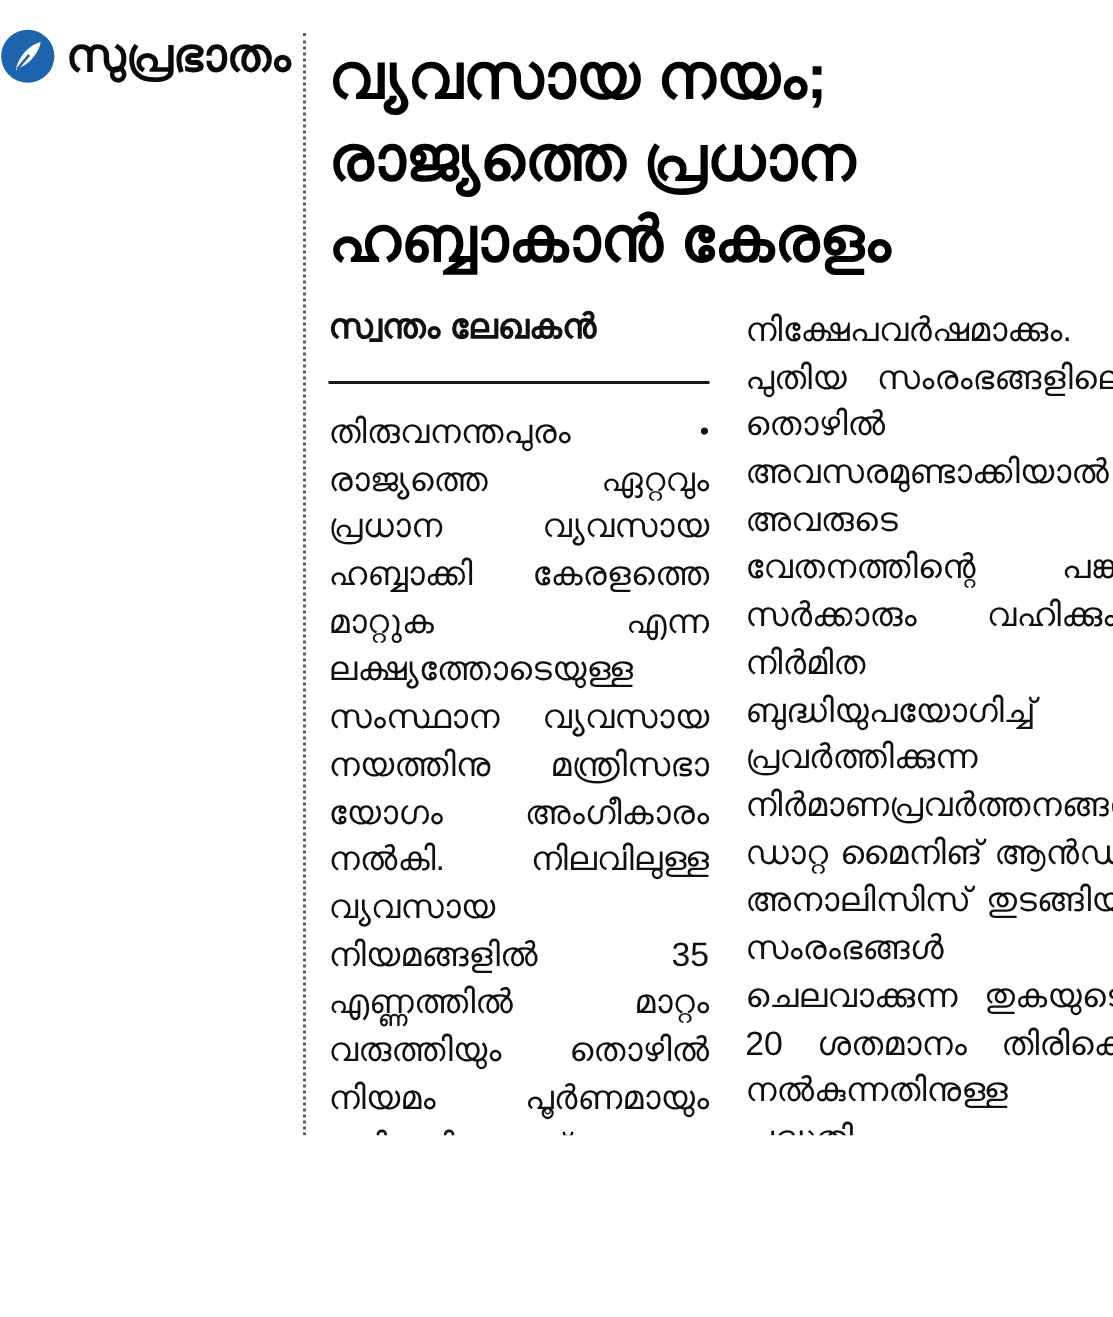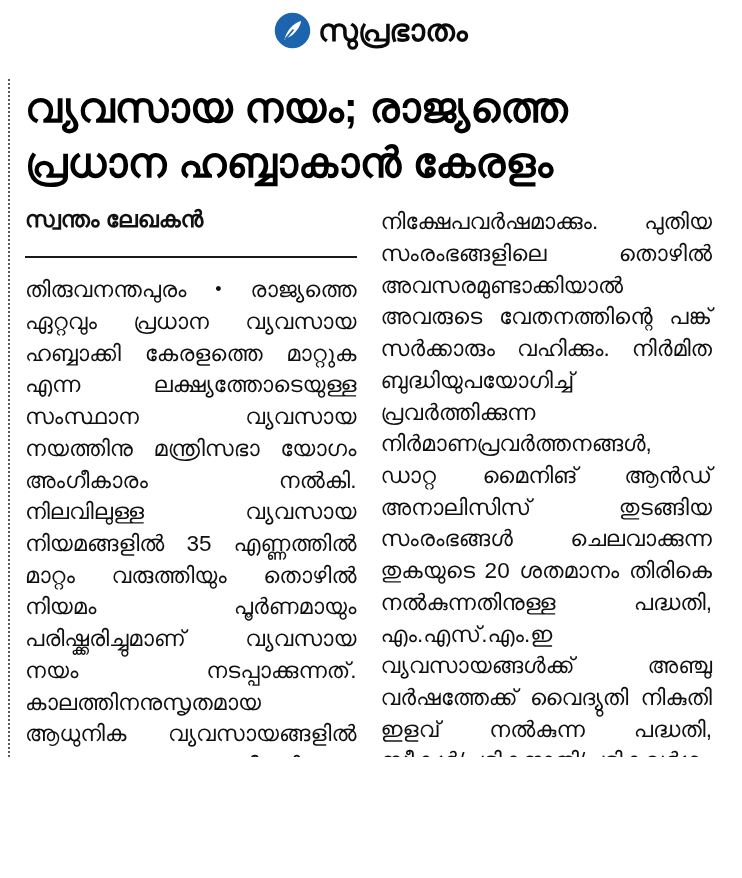--- a/index.html
+++ b/index.html
@@ -8,21 +8,20 @@
     font-family: "Liberation Sans", sans-serif;
     color: #0d0d0d;
     -webkit-font-smoothing: antialiased;
   }
   .page {
     width: 742px;
     height: 757px;
     margin: 0 auto;
     background: #ffffff;
     display: flex;
-    flex-direction: column;
     overflow: hidden;
   }
 
   
   .masthead {
     display: flex;
     align-items: center;
     justify-content: center;
     gap: 7px;
     padding-top: 12px;

